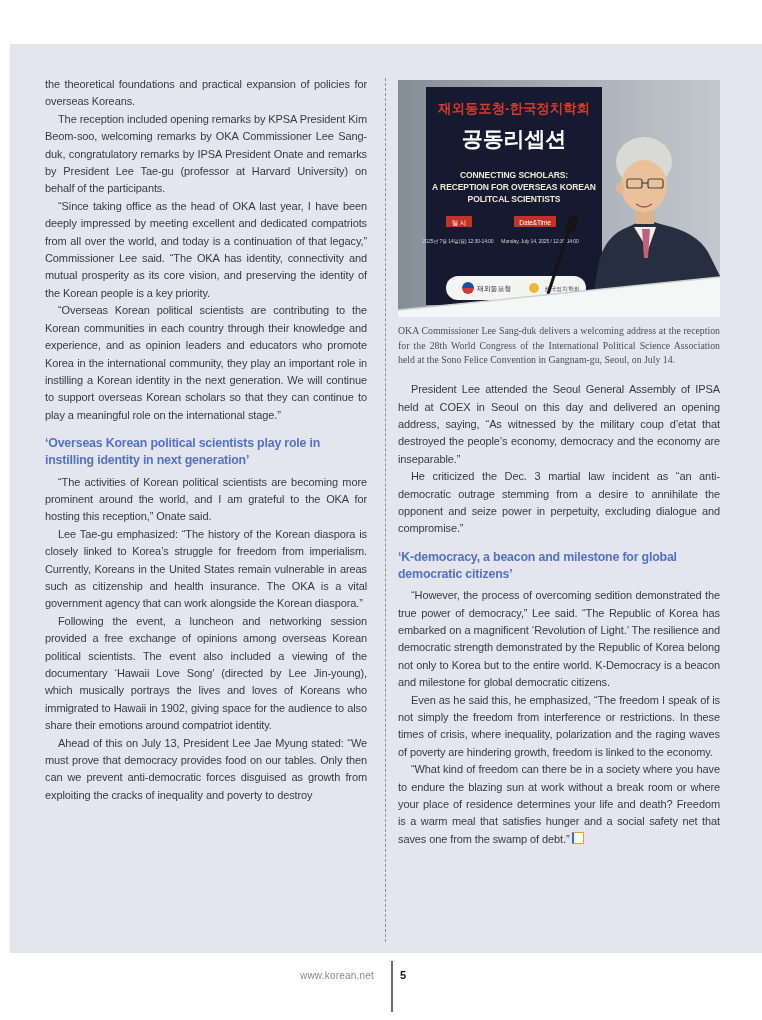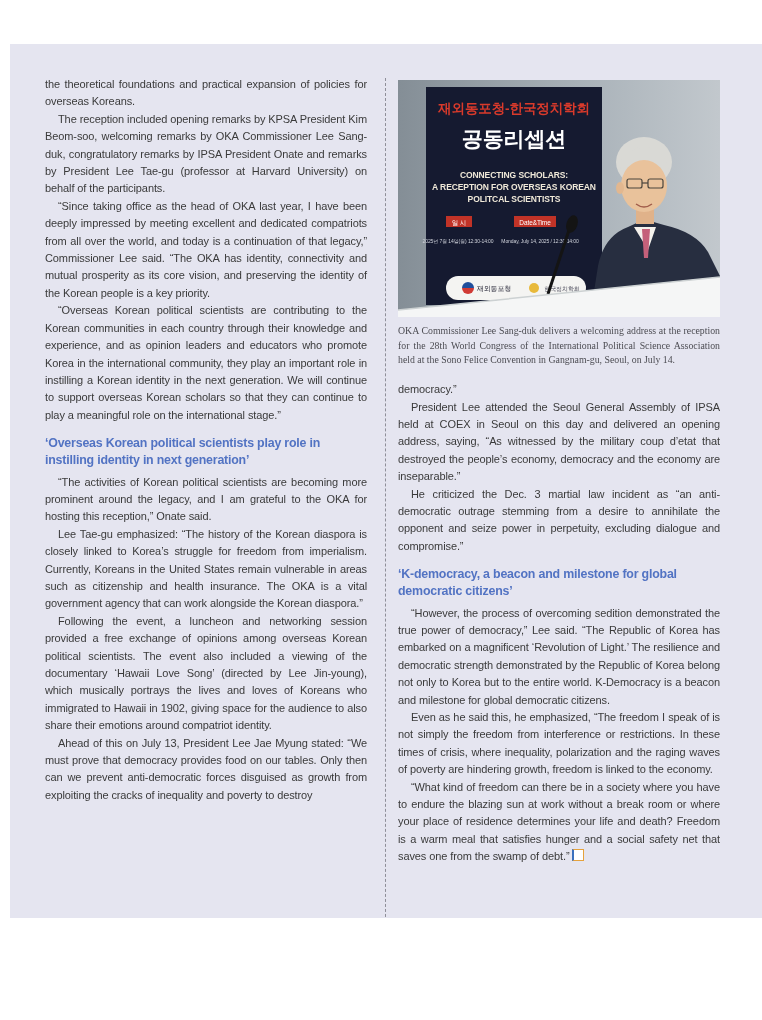--- a/index.html
+++ b/index.html
@@ -1,17 +1,17 @@
 <!DOCTYPE html>
 <html><head>
 <meta charset="utf-8">
 <style>
   html,body { margin:0; padding:0; background:#ffffff; }
   .page {
-    position:relative; width:762px; height:918px; background:#ffffff;
+    position:relative; width:762px; height:1020px; background:#ffffff;
     font-family:"Liberation Sans", sans-serif; overflow:hidden;
   }
   .panel {
     position:absolute; left:10px; top:44px; width:752px; height:909px;
     background:#e5e5f0;
   }
   .col {
     position:absolute; width:322px;
     font-size:11px; line-height:17.4px; letter-spacing:-0.1px;
     color:#3a3a3a; text-align:justify;
@@ -58,21 +58,21 @@
 
 <div class="page">
   <div class="panel">
 
     <div class="col col-left">
       <p class="body">the theoretical foundations and practical expansion of policies for overseas Koreans.</p>
       <p class="body ind">The reception included opening remarks by KPSA President Kim Beom-soo, welcoming remarks by OKA Commissioner Lee Sang-duk, congratulatory remarks by IPSA President Onate and remarks by President Lee Tae-gu (professor at Harvard University) on behalf of the participants.</p>
       <p class="body ind">“Since taking office as the head of OKA last year, I have been deeply impressed by meeting excellent and dedicated compatriots from all over the world, and today is a continuation of that legacy,” Commissioner Lee said. “The OKA has identity, connectivity and mutual prosperity as its core vision, and preserving the identity of the Korean people is a key priority.</p>
       <p class="body ind">“Overseas Korean political scientists are contributing to the Korean communities in each country through their knowledge and experience, and as opinion leaders and educators who promote Korea in the international community, they play an important role in instilling a Korean identity in the next generation. We will continue to support overseas Korean scholars so that they can continue to play a meaningful role on the international stage.”</p>
       <h2 class="sub">‘Overseas Korean political scientists play role in instilling identity in next generation’</h2>
-      <p class="body ind">“The activities of Korean political scientists are becoming more prominent around the legacy, and I am grateful to the OKA for hosting this reception,” Onate said.</p>
+      <p class="body ind">“The activities of Korean political scientists are becoming more prominent around the world, and I am grateful to the OKA for hosting this reception,” Onate said.</p>
       <p class="body ind">Lee Tae-gu emphasized: “The history of the Korean diaspora is closely linked to Korea’s struggle for freedom from imperialism. Currently, Koreans in the United States remain vulnerable in areas such as citizenship and health insurance. The OKA is a vital government agency that can work alongside the Korean diaspora.”</p>
       <p class="body ind">Following the event, a luncheon and networking session provided a free exchange of opinions among overseas Korean political scientists. The event also included a viewing of the documentary ‘Hawaii Love Song’ (directed by Lee Jin-young), which musically portrays the lives and loves of Koreans who immigrated to Hawaii in 1902, giving space for the audience to also share their emotions around compatriot identity.</p>
       <p class="body ind">Ahead of this on July 13, President Lee Jae Myung stated: “We must prove that democracy provides food on our tables. Only then can we prevent anti-democratic forces disguised as growth from exploiting the cracks of inequality and poverty to destroy</p>
     </div>
 
     <div class="divider"></div>
 
     <div class="col col-right">
       <figure class="photo">
         <svg class="photo-svg" viewBox="0 0 322 237">
@@ -120,21 +120,20 @@
 
           <line x1="150" y1="214" x2="171" y2="150" stroke="#141414" stroke-width="3"></line>
           <ellipse cx="174" cy="144" rx="5.5" ry="9" fill="#141414" transform="rotate(18 174 144)"></ellipse>
 
           <polygon points="0,237 0,230 60,224 322,197 322,237" fill="#f5f6f6"></polygon>
           <polyline points="0,230 60,224 322,197" fill="none" stroke="#ccd1d2" stroke-width="1.5"></polyline>
         </svg>
         <figcaption>OKA Commissioner Lee Sang-duk delivers a welcoming address at the reception for the 28th World Congress of the International Political Science Association held at the Sono Felice Convention in Gangnam-gu, Seoul, on July 14.</figcaption>
       </figure>
 
-      <p class="body">democracy.”</p>
       <p class="body ind">President Lee attended the Seoul General Assembly of IPSA held at COEX in Seoul on this day and delivered an opening address, saying, “As witnessed by the military coup d’etat that destroyed the people’s economy, democracy and the economy are inseparable.”</p>
       <p class="body ind">He criticized the Dec. 3 martial law incident as “an anti-democratic outrage stemming from a desire to annihilate the opponent and seize power in perpetuity, excluding dialogue and compromise.”</p>
       <h2 class="sub">‘K-democracy, a beacon and milestone for global democratic citizens’</h2>
       <p class="body ind">“However, the process of overcoming sedition demonstrated the true power of democracy,” Lee said. “The Republic of Korea has embarked on a magnificent ‘Revolution of Light.’ The resilience and democratic strength demonstrated by the Republic of Korea belong not only to Korea but to the entire world. K-Democracy is a beacon and milestone for global democratic citizens.</p>
       <p class="body ind">Even as he said this, he emphasized, “The freedom I speak of is not simply the freedom from interference or restrictions. In these times of crisis, where inequality, polarization and the raging waves of poverty are hindering growth, freedom is linked to the economy.</p>
       <p class="body ind"><span>“What kind of freedom can there be in a society where you have to endure the blazing sun at work without a break room or where your place of residence determines your life and death? Freedom is a warm meal that satisfies hunger and a social safety net that saves one from the swamp of debt.”</span><span class="endmark"></span></p>
     </div>
   </div>
 
   <span class="footer-site">www.korean.net</span>

